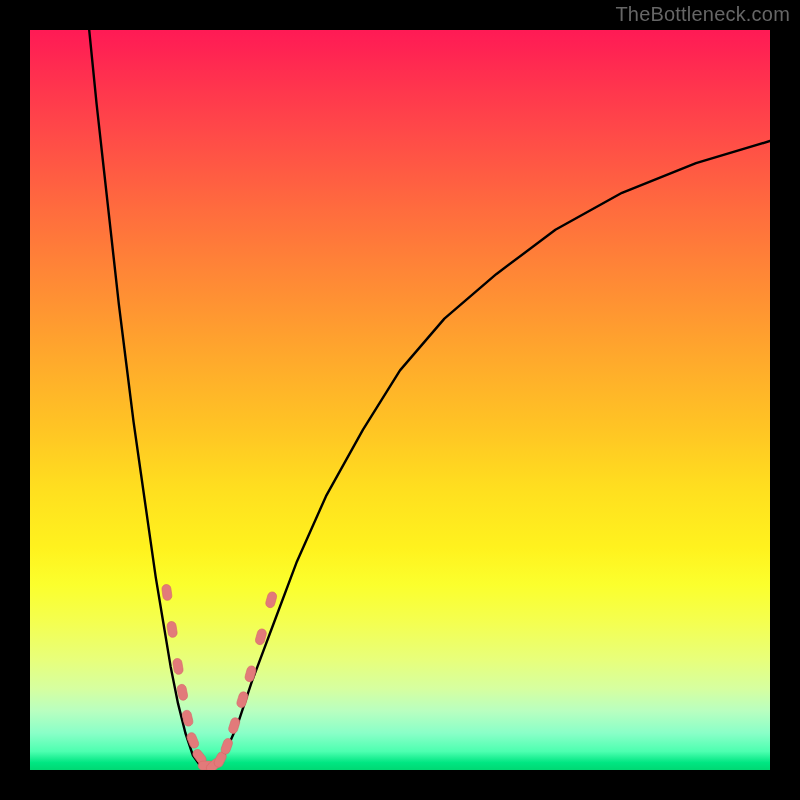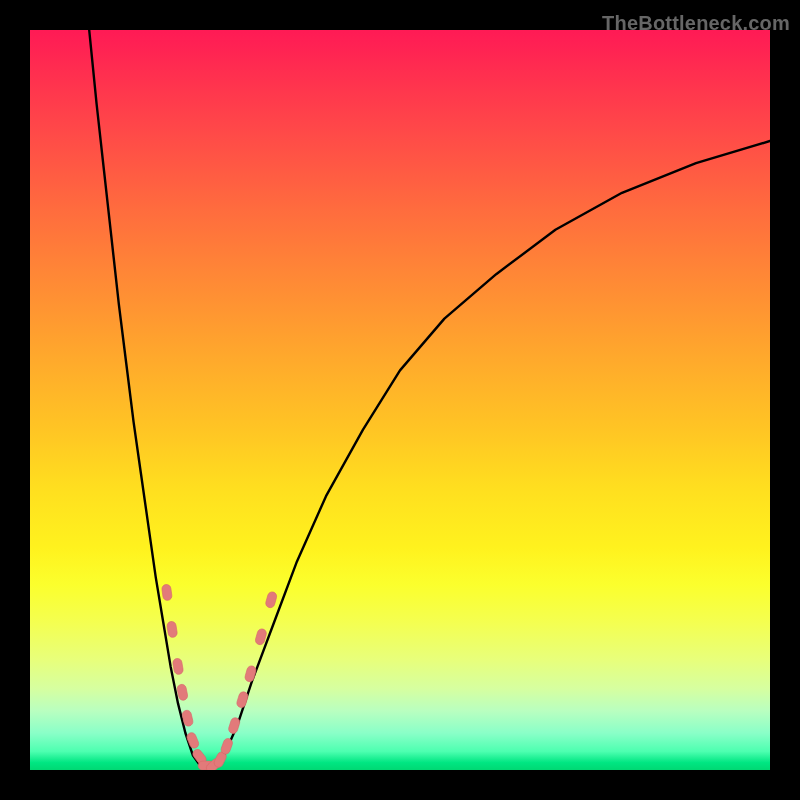--- a/index.html
+++ b/index.html
@@ -51,25 +51,25 @@
     );
   }
   svg.curve {
     position: absolute;
     inset: 0;
     width: 740px;
     height: 740px;
   }
   .watermark {
     position: absolute;
-    top: 12px;
+    top: 3px;
     right: 10px;
     color: #666;
     font-size: 20px;
-    font-weight: 700;
+    font-weight: 400;
     letter-spacing: 0.2px;
     user-select: none;
   }
 </style>
 </head>
 <body>
 
 <div class="outer">
 
   <div class="watermark">TheBottleneck.com</div>

